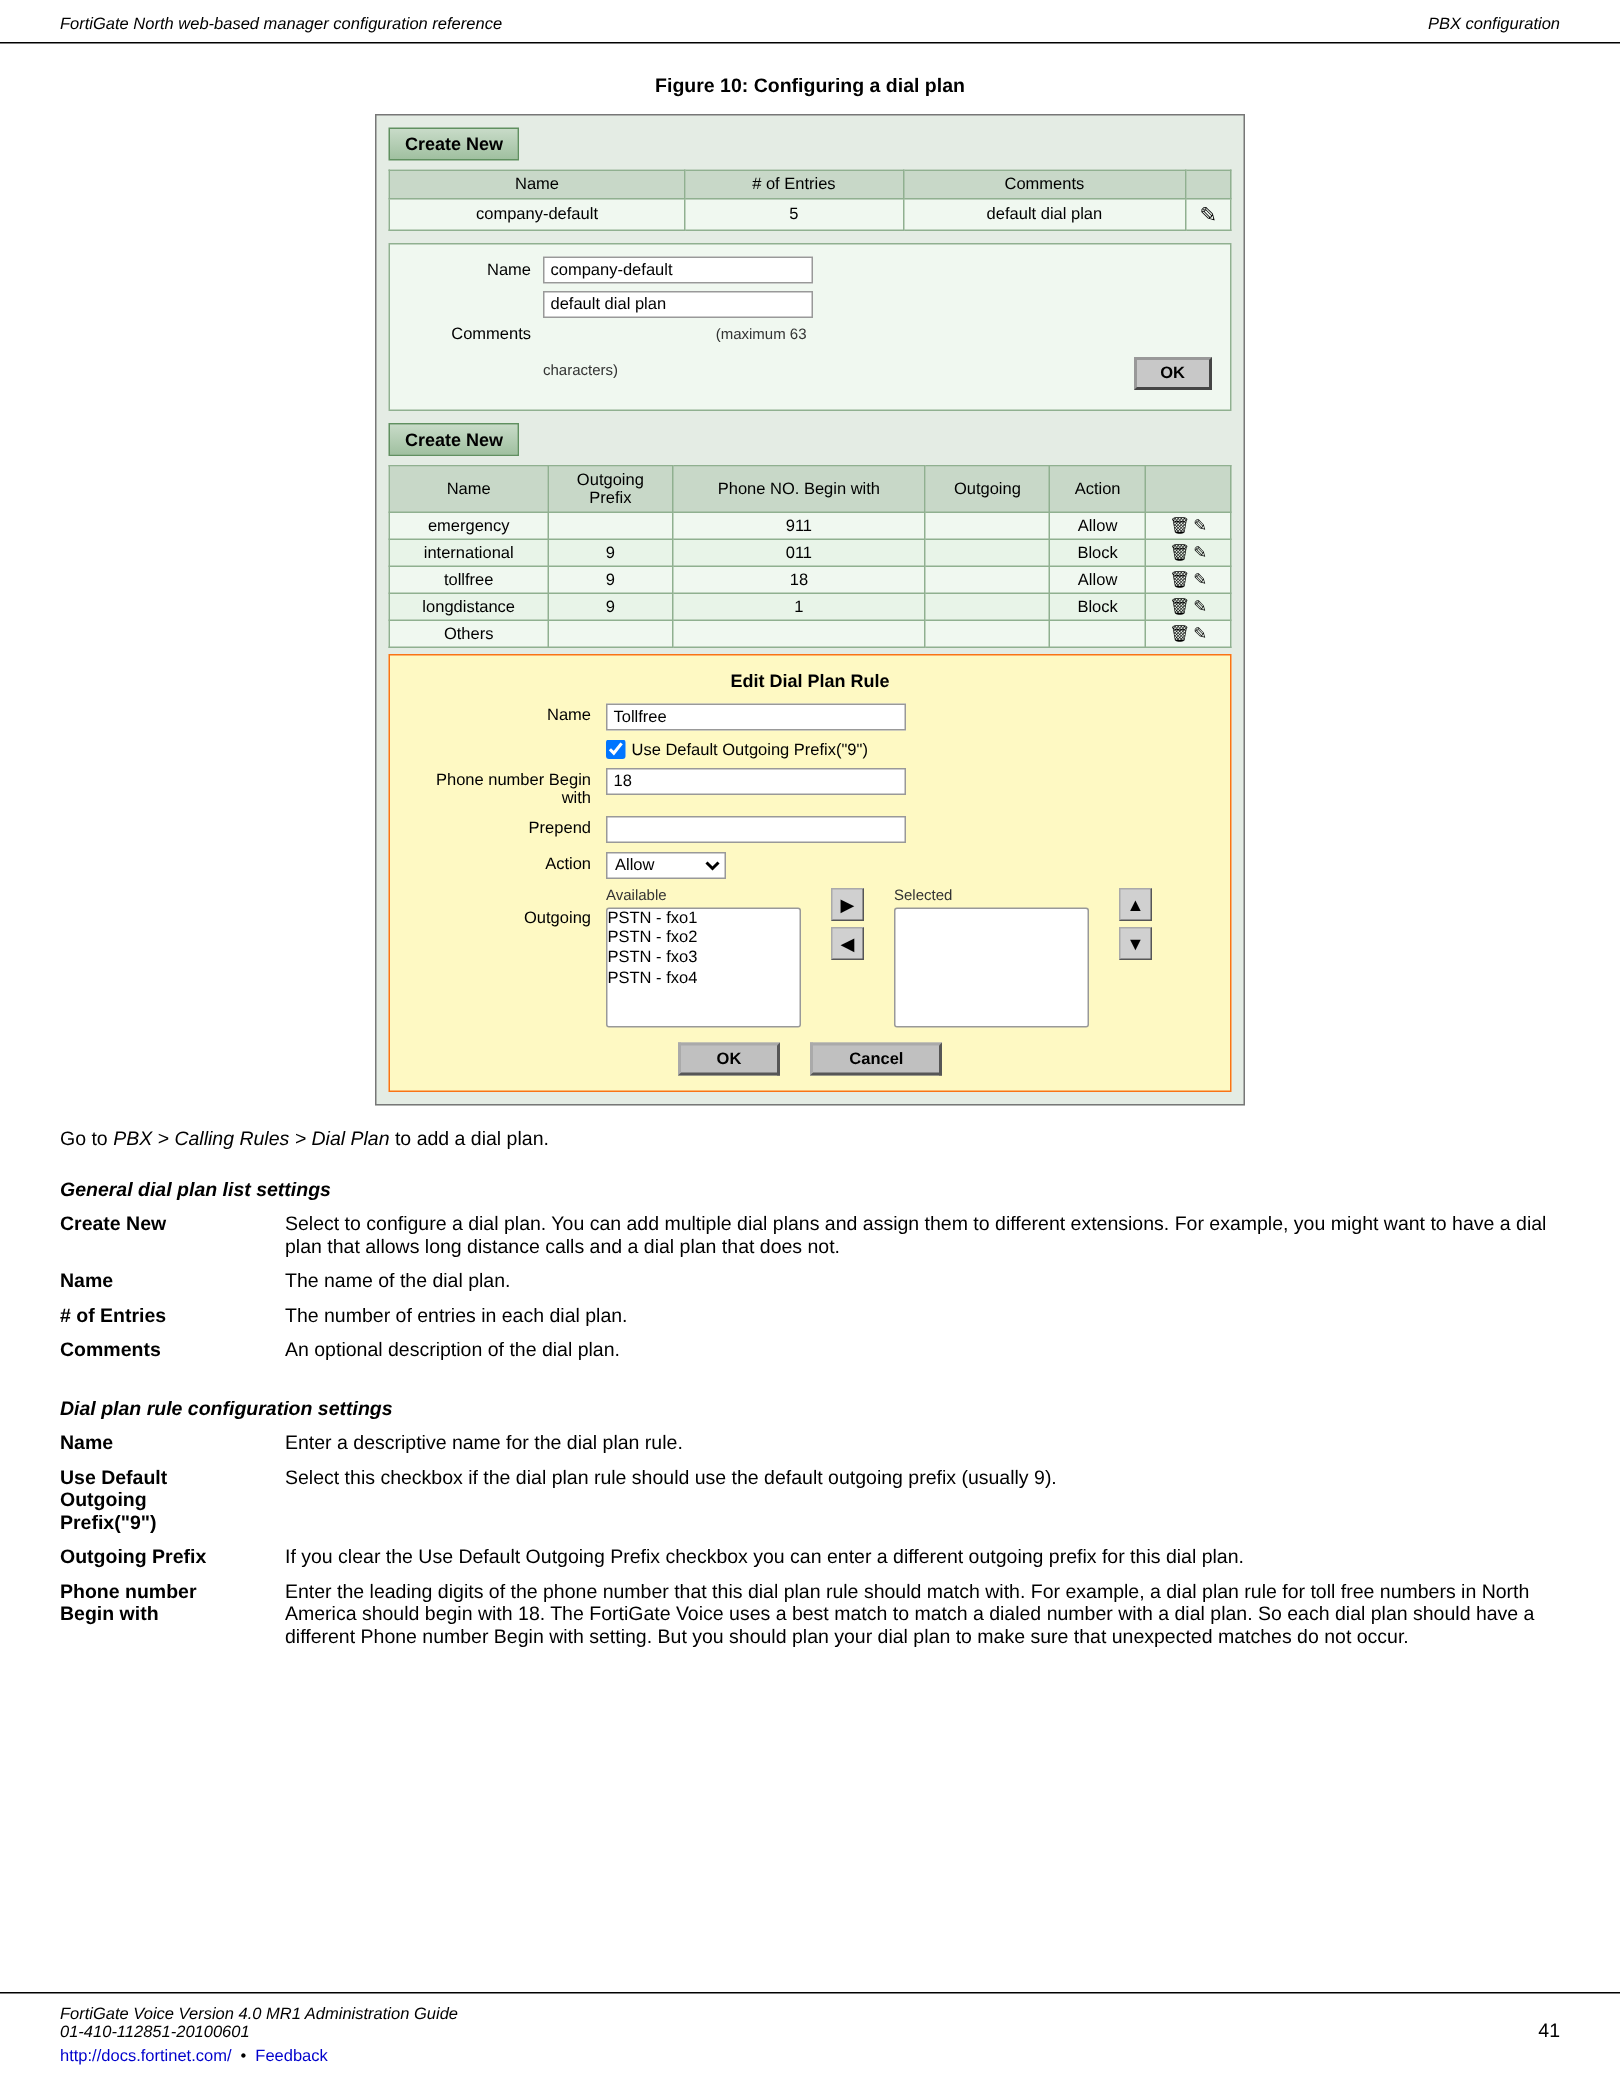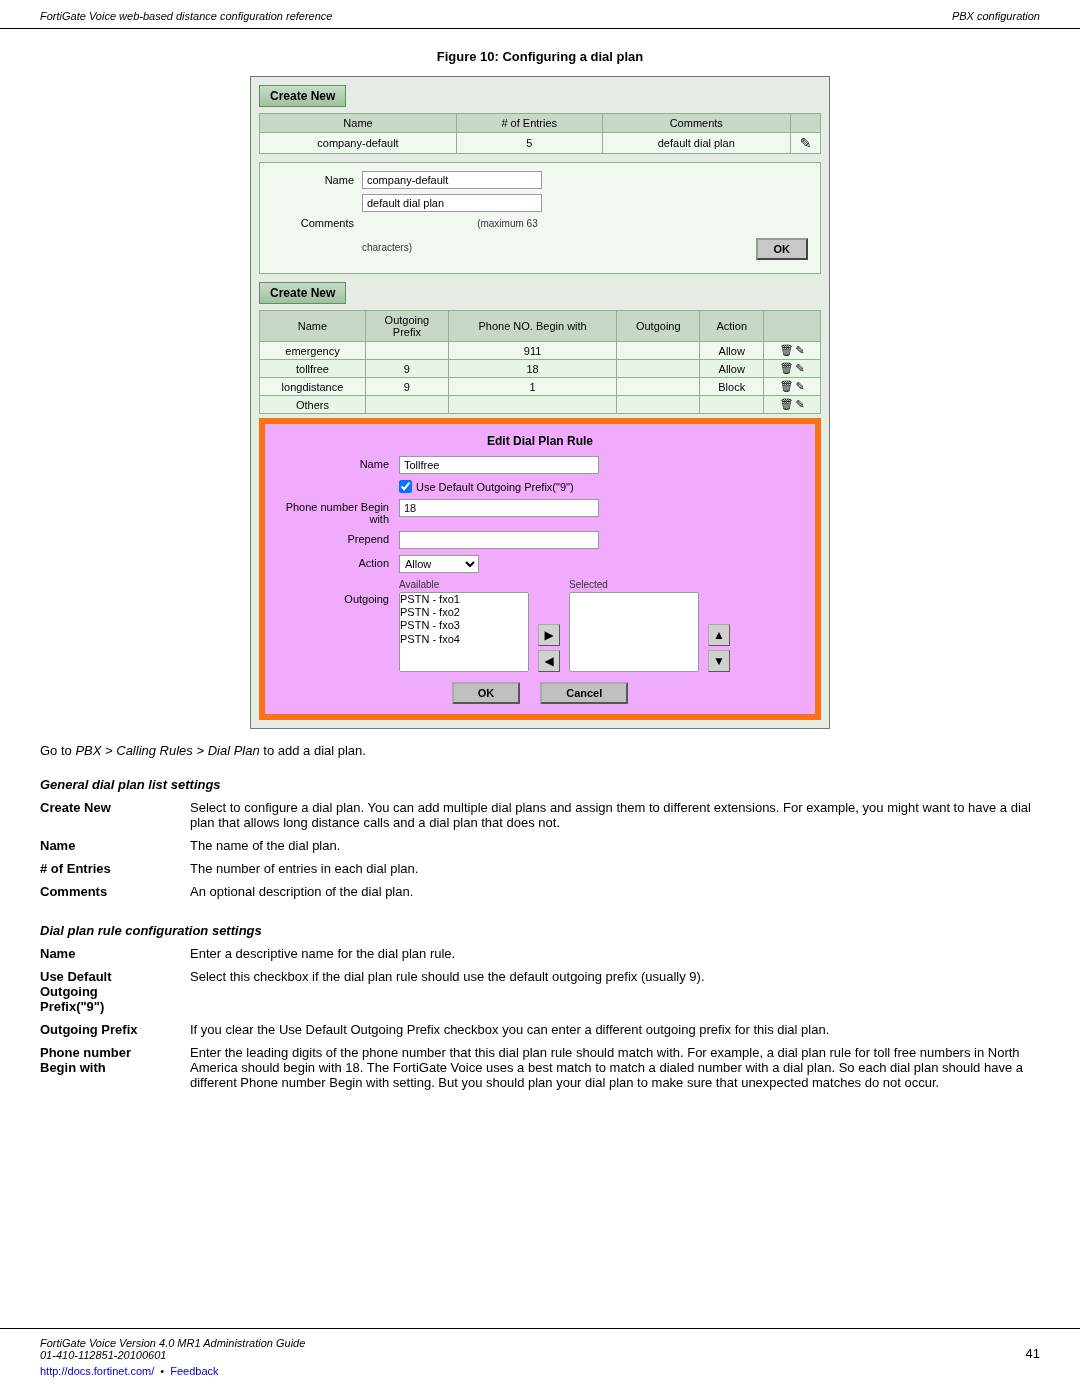--- a/index.html
+++ b/index.html
@@ -126,23 +126,23 @@
       border: 2px outset #999;
       padding: 3px 16px;
       font-size: 11px;
       font-weight: bold;
       cursor: pointer;
       float: right;
       margin-top: 4px;
     }
     
     .edit-panel {
-      background: #f0abfc;
-      border: 6px solid #f97316;
-      padding: 10px 4px;
+      background: #fef9c3;
+      border: 1px solid #f97316;
+      padding: 10px 14px;
       margin-top: 4px;
       font-size: 11px;
       position: relative;
     }
     .edit-panel-title {
       font-weight: bold;
       text-align: center;
       margin-bottom: 8px;
       font-size: 12px;
     }
@@ -168,22 +168,22 @@
     }
     .edit-select {
       border: 1px solid #999;
       background: #fff;
       padding: 1px;
       font-size: 11px;
       width: 80px;
     }
     .outgoing-area {
       display: flex;
-      gap: 9px;
-      align-items: flex-end;
+      gap: 20px;
+      align-items: flex-start;
     }
     .list-box {
       border: 1px solid #999;
       background: #fff;
       font-size: 11px;
       height: 80px;
       width: 130px;
       overflow-y: auto;
     }
     .list-box-label {
@@ -241,21 +241,21 @@
       background: #e4ece4;
       padding: 8px;
       margin: 0 auto;
       width: 580px;
     }
   </style>
 </head>
 <body>
 
 <div class="page-header">
-  <span>FortiGate Voice web-based distance configuration reference</span>
+  <span>FortiGate North web-based manager configuration reference</span>
   <span>PBX configuration</span>
 </div>
 
 <div class="main-content">
 
   <div class="figure-title">Figure 10: Configuring a dial plan</div>
 
   <div class="inner-screenshot">
 
     <div style="margin-bottom:6px;">
@@ -317,20 +317,28 @@
           <th></th>
         </tr>
       </thead>
       <tbody>
         <tr>
           <td>emergency</td>
           <td></td>
           <td>911</td>
           <td></td>
           <td>Allow</td>
+          <td><span style="cursor:pointer;">🗑</span><span style="cursor:pointer; margin-left:2px;">✎</span></td>
+        </tr>
+        <tr>
+          <td>international</td>
+          <td>9</td>
+          <td>011</td>
+          <td></td>
+          <td>Block</td>
           <td><span style="cursor:pointer;">🗑</span><span style="cursor:pointer; margin-left:2px;">✎</span></td>
         </tr>
         <tr>
           <td>tollfree</td>
           <td>9</td>
           <td>18</td>
           <td></td>
           <td>Allow</td>
           <td><span style="cursor:pointer;">🗑</span><span style="cursor:pointer; margin-left:2px;">✎</span></td>
         </tr>

